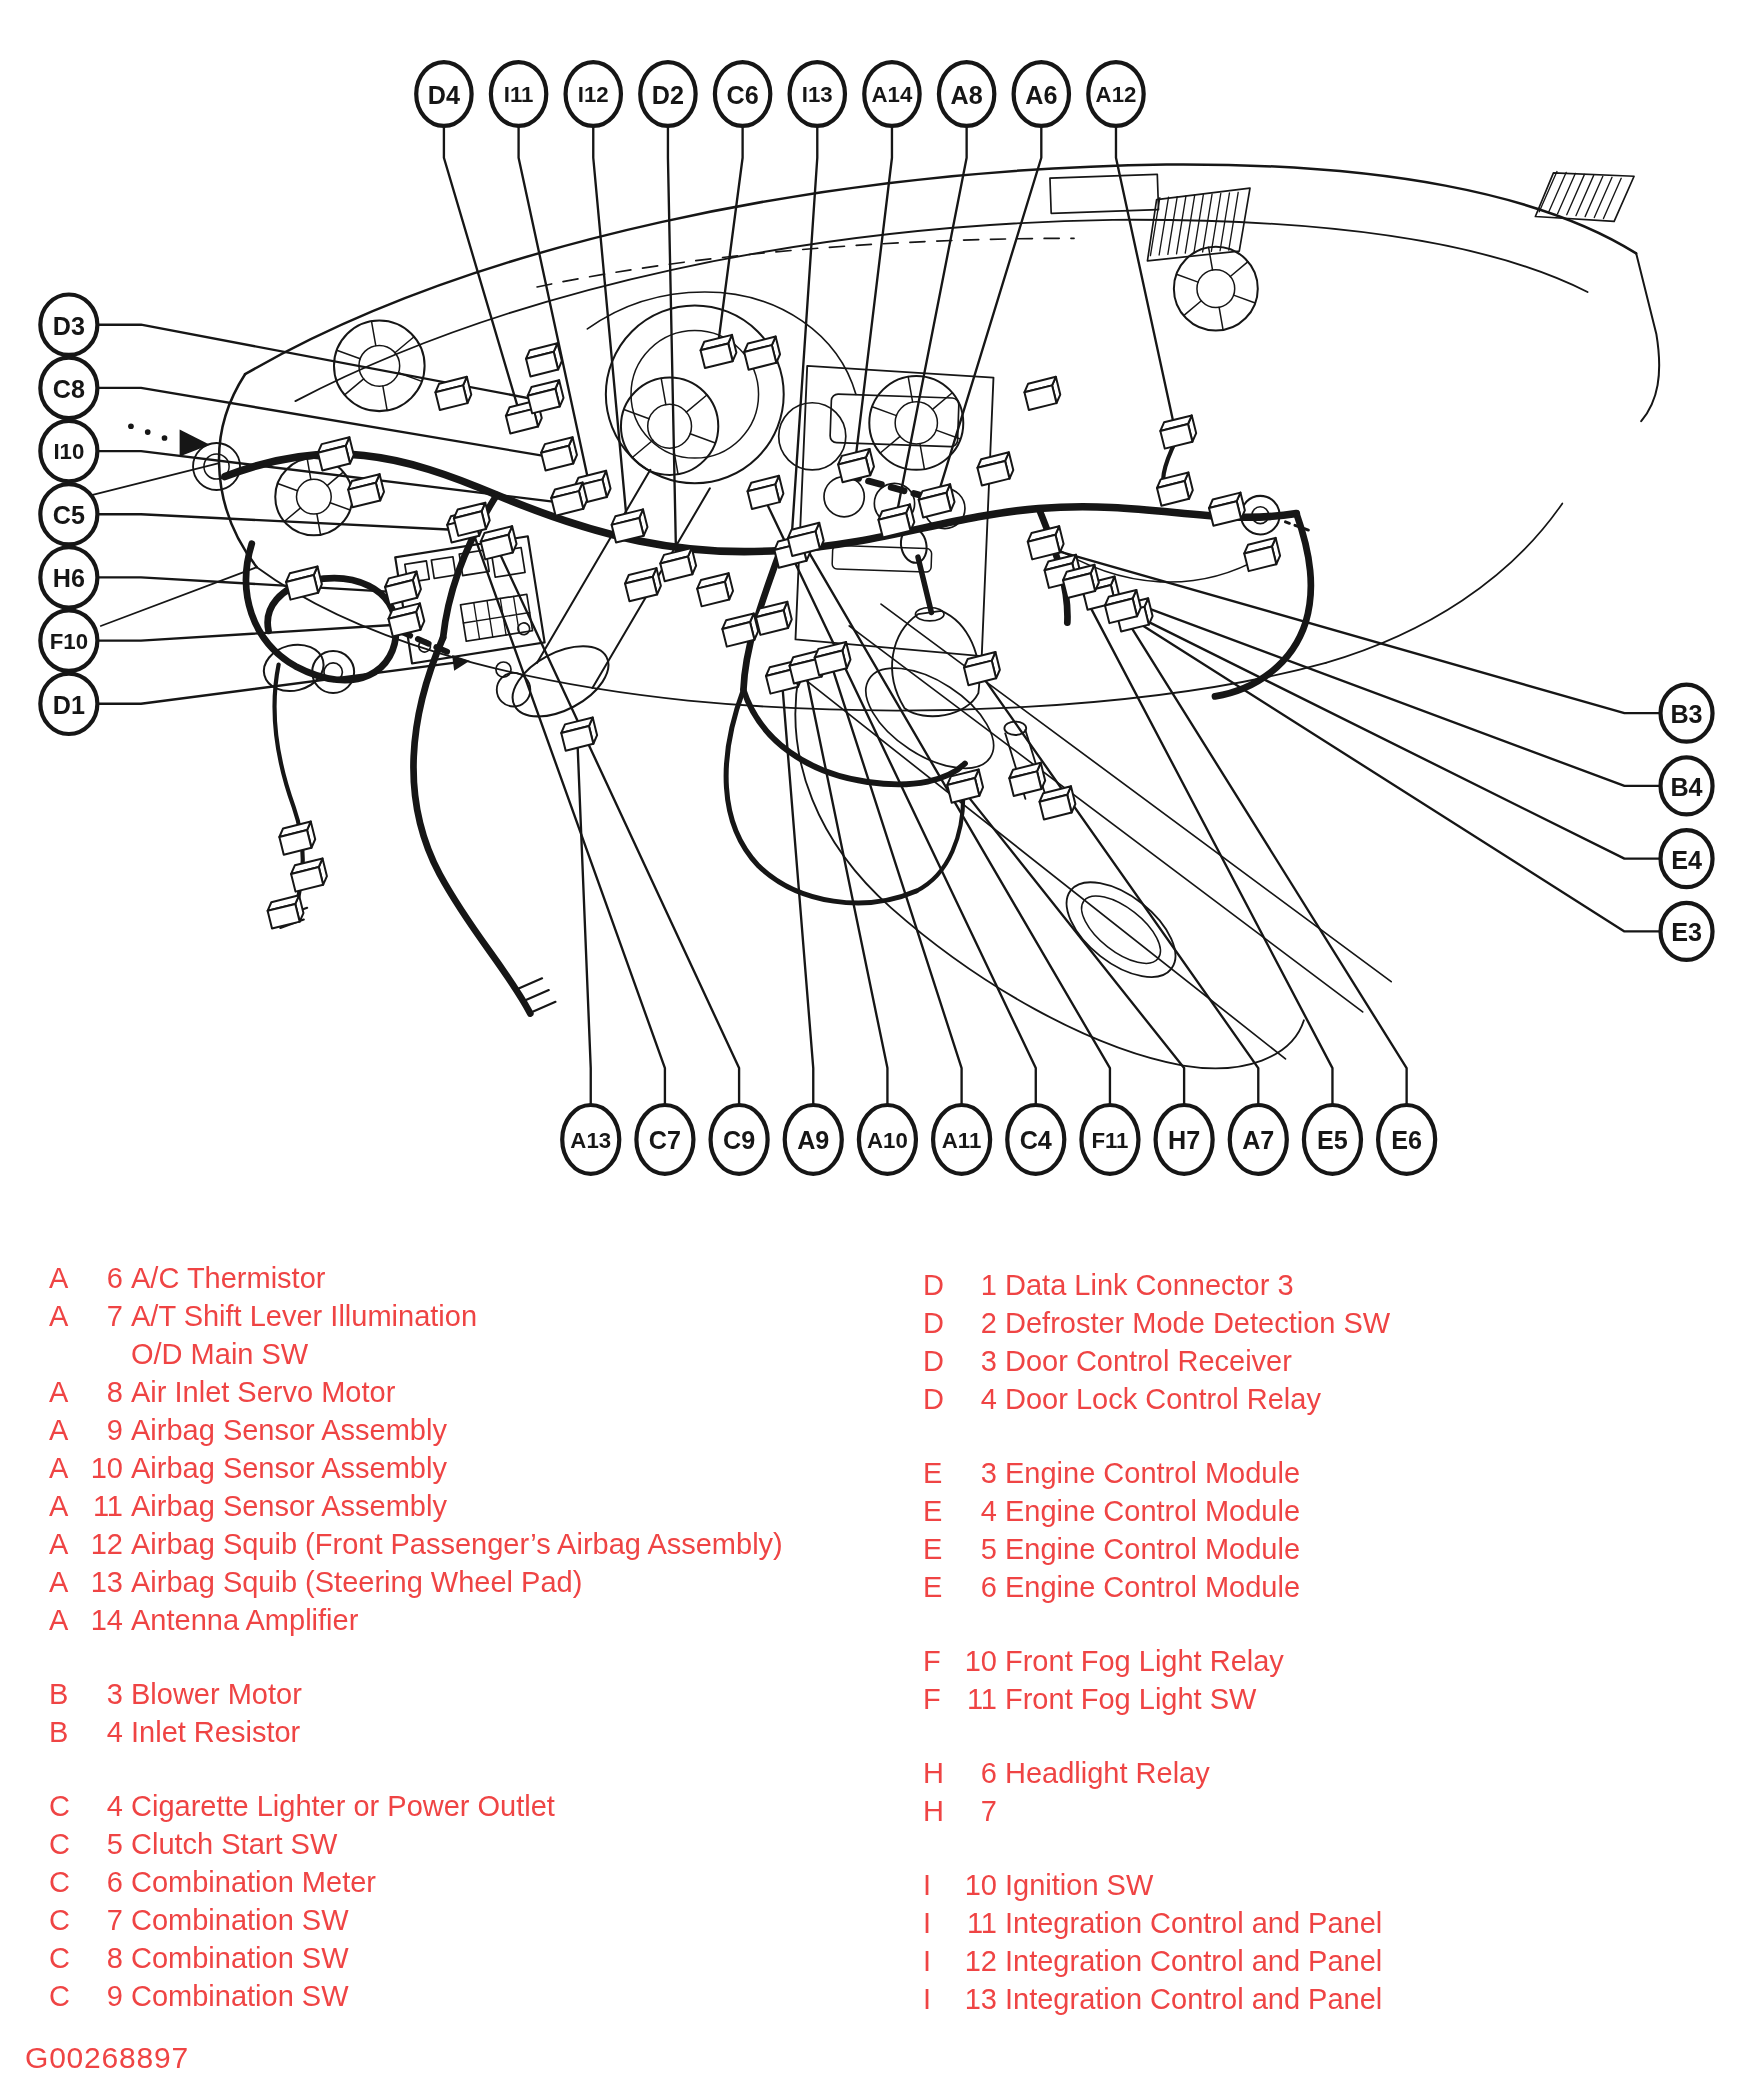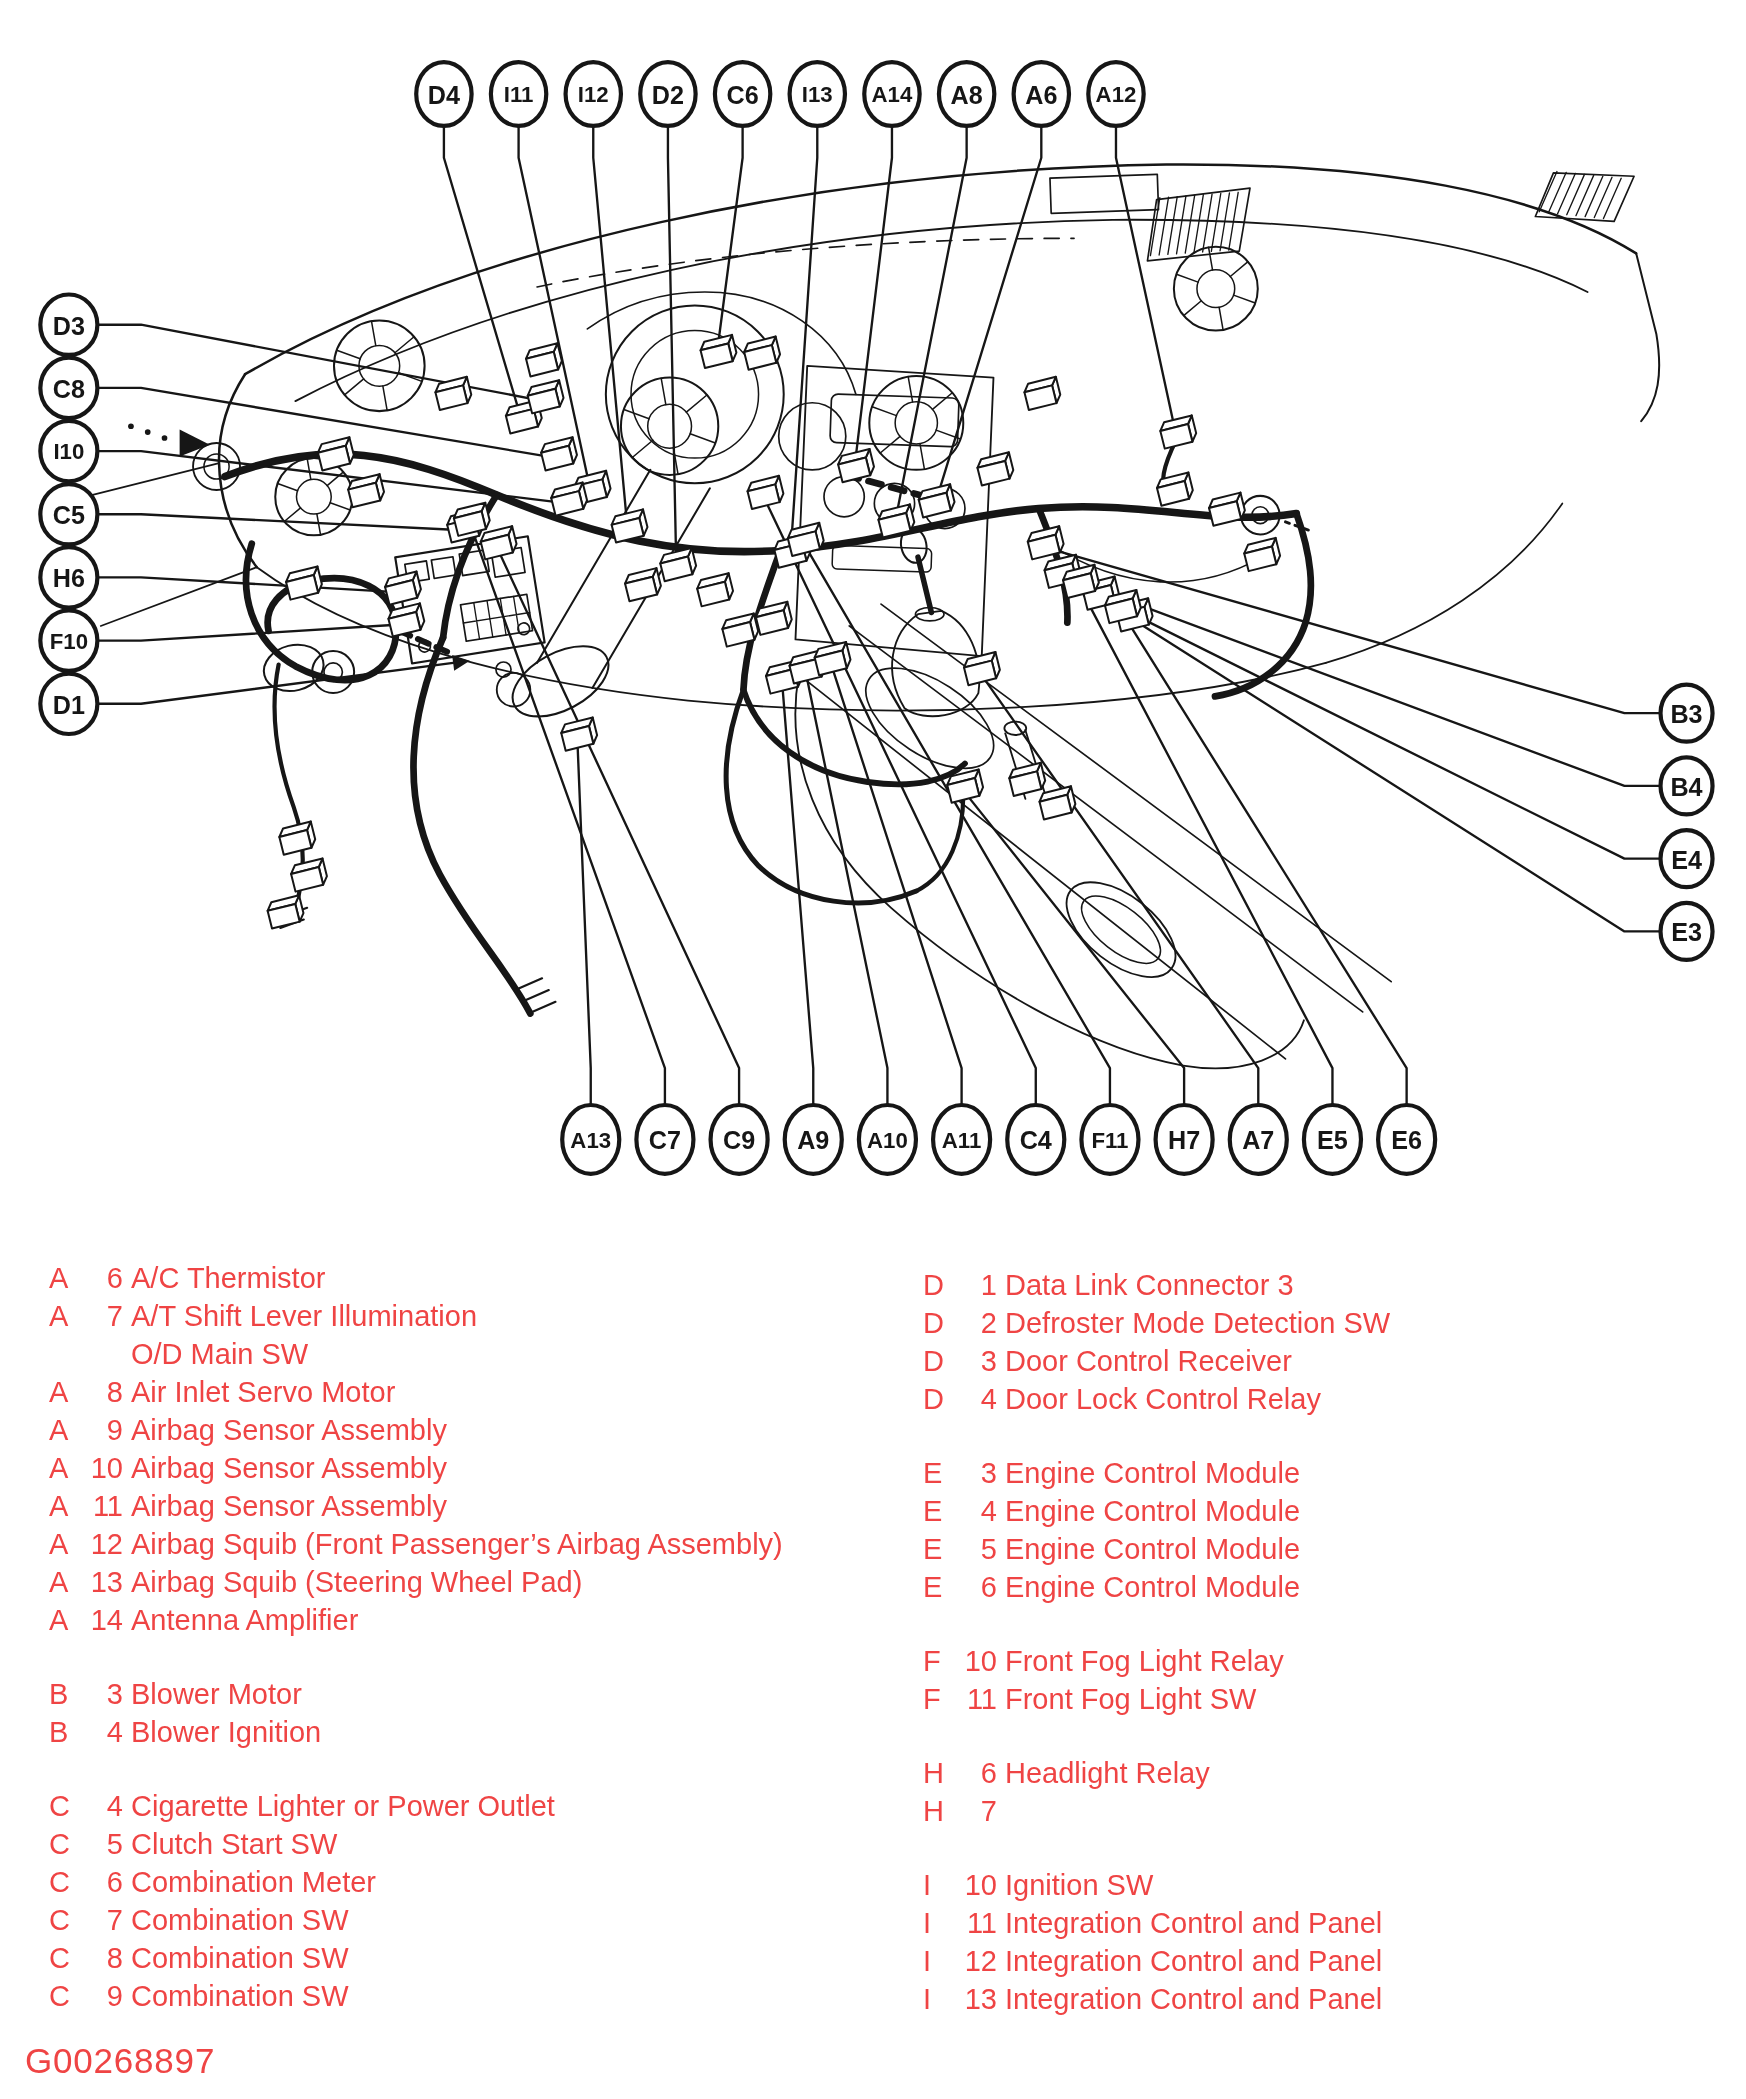--- a/index.html
+++ b/index.html
@@ -9,21 +9,21 @@
   svg *{vector-effect:none;}
   .legend{position:absolute;left:0;top:1259px;width:1747px;}
   .lg-col{position:absolute;top:0;}
   .lg-col.left{left:49px;}
   .lg-col.right{left:923px;top:6.7px;}
   .lg-row{display:flex;line-height:38px;font-size:29px;white-space:pre;}
   .lg-row.group-start{margin-top:36px;}
   .lg-letter{display:inline-block;width:35px;}
   .lg-num{display:inline-block;width:39px;text-align:right;}
   .lg-name{margin-left:8px;}
-  .figure-code{position:absolute;left:25px;top:2041px;font-size:35px;letter-spacing:0.8px;}
+  .figure-code{position:absolute;left:25px;top:2041px;font-size:30px;letter-spacing:0.8px;}
 </style>
 </head>
 <body>
 
 <div class="page">
 
   <svg id="diagram" width="1747" height="1225" viewBox="0 0 2082 1460" fill="none" stroke="#161616" stroke-linecap="round" stroke-linejoin="round">
 
     <g>
       <path d="M 292,446 C 560,290 980,202 1390,196 C 1645,194 1835,230 1950,302" stroke-width="3"></path>
@@ -649,21 +649,21 @@
         <div class="lg-row"><span class="lg-letter">A</span><span class="lg-num">7</span><span class="lg-name">A/T Shift Lever Illumination</span></div>
         <div class="lg-row"><span class="lg-letter"></span><span class="lg-num"></span><span class="lg-name">O/D Main SW</span></div>
         <div class="lg-row"><span class="lg-letter">A</span><span class="lg-num">8</span><span class="lg-name">Air Inlet Servo Motor</span></div>
         <div class="lg-row"><span class="lg-letter">A</span><span class="lg-num">9</span><span class="lg-name">Airbag Sensor Assembly</span></div>
         <div class="lg-row"><span class="lg-letter">A</span><span class="lg-num">10</span><span class="lg-name">Airbag Sensor Assembly</span></div>
         <div class="lg-row"><span class="lg-letter">A</span><span class="lg-num">11</span><span class="lg-name">Airbag Sensor Assembly</span></div>
         <div class="lg-row"><span class="lg-letter">A</span><span class="lg-num">12</span><span class="lg-name">Airbag Squib (Front Passenger’s Airbag Assembly)</span></div>
         <div class="lg-row"><span class="lg-letter">A</span><span class="lg-num">13</span><span class="lg-name">Airbag Squib (Steering Wheel Pad)</span></div>
         <div class="lg-row"><span class="lg-letter">A</span><span class="lg-num">14</span><span class="lg-name">Antenna Amplifier</span></div>
         <div class="lg-row group-start"><span class="lg-letter">B</span><span class="lg-num">3</span><span class="lg-name">Blower Motor</span></div>
-        <div class="lg-row"><span class="lg-letter">B</span><span class="lg-num">4</span><span class="lg-name">Blower Ignition</span></div>
+        <div class="lg-row"><span class="lg-letter">B</span><span class="lg-num">4</span><span class="lg-name">Inlet Resistor</span></div>
         <div class="lg-row group-start"><span class="lg-letter">C</span><span class="lg-num">4</span><span class="lg-name">Cigarette Lighter or Power Outlet</span></div>
         <div class="lg-row"><span class="lg-letter">C</span><span class="lg-num">5</span><span class="lg-name">Clutch Start SW</span></div>
         <div class="lg-row"><span class="lg-letter">C</span><span class="lg-num">6</span><span class="lg-name">Combination Meter</span></div>
         <div class="lg-row"><span class="lg-letter">C</span><span class="lg-num">7</span><span class="lg-name">Combination SW</span></div>
         <div class="lg-row"><span class="lg-letter">C</span><span class="lg-num">8</span><span class="lg-name">Combination SW</span></div>
         <div class="lg-row"><span class="lg-letter">C</span><span class="lg-num">9</span><span class="lg-name">Combination SW</span></div>
       </div>
     <div id="legend-right" class="lg-col right">
         <div class="lg-row"><span class="lg-letter">D</span><span class="lg-num">1</span><span class="lg-name">Data Link Connector 3</span></div>
         <div class="lg-row"><span class="lg-letter">D</span><span class="lg-num">2</span><span class="lg-name">Defroster Mode Detection SW</span></div>

